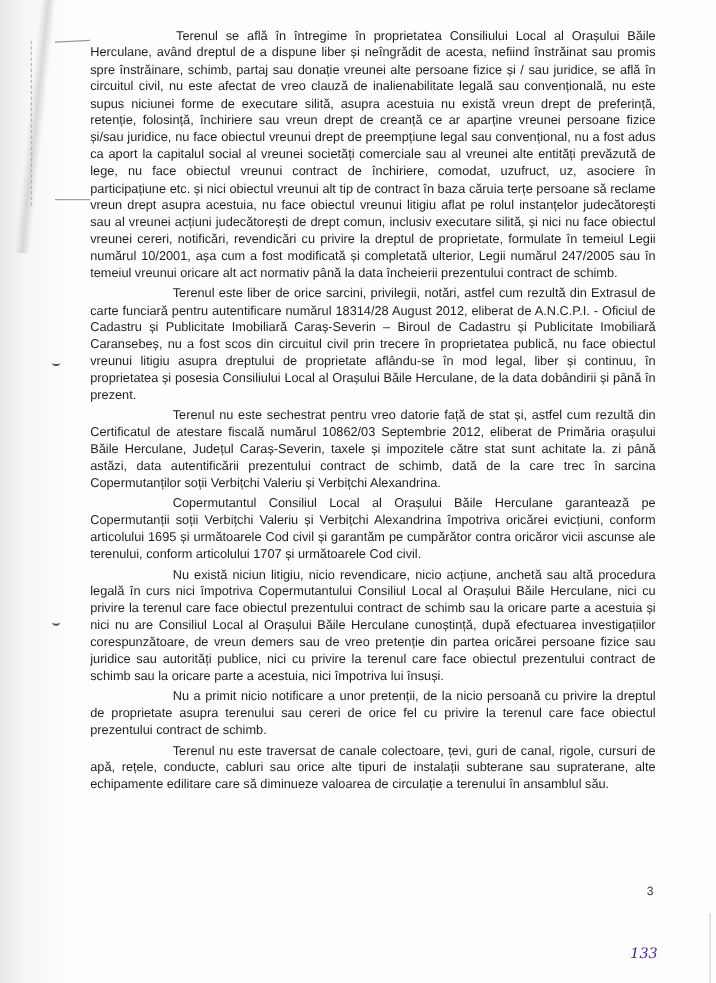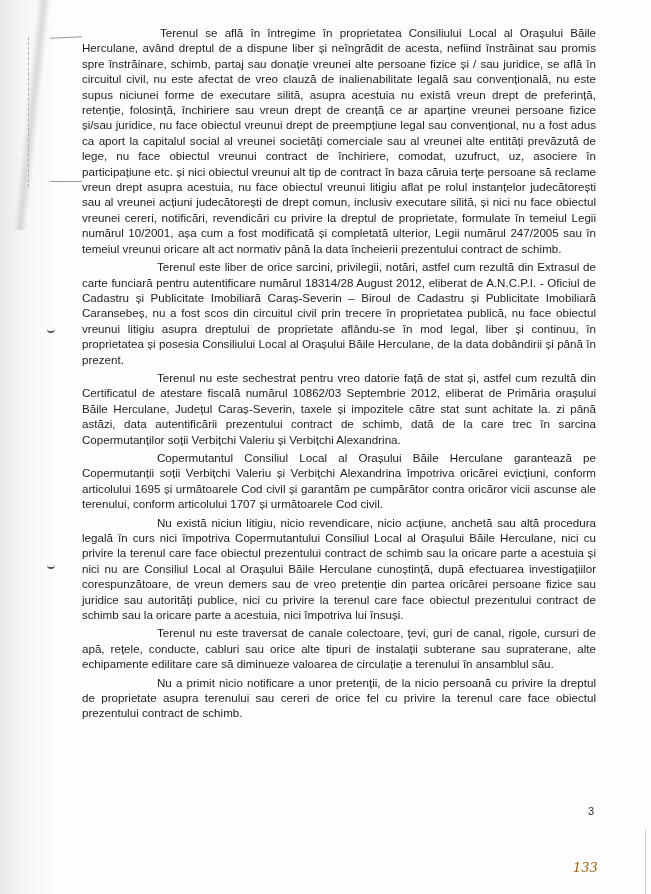--- a/index.html
+++ b/index.html
@@ -50,21 +50,21 @@
     position: absolute; width: 8px; height: 5px;
     border-bottom: 2px solid #555; border-radius: 0 0 8px 8px;
   }
   .page-number {
     position: absolute; left: 588px; top: 805px;
     font-size: 11px; color: #333;
   }
   .handwritten {
     position: absolute; left: 573px; top: 860px;
     font-family: "DejaVu Serif", serif; font-style: italic;
-    font-size: 13px; color: #a16207;
+    font-size: 13px; color: #4c1d95;
   }
 </style>
 </head>
 <body>
 
 <div class="page">
   <div class="left-shadow"></div>
   <div class="fold"></div>
   <div class="bracket"></div>
   <div class="bracket-top"></div>
@@ -72,19 +72,19 @@
   <div class="hole" style="left:47px; top:326px;"></div>
   <div class="hole" style="left:47px; top:562px;"></div>
   <div class="right-edge"></div>
 
   <div class="body-text">
     <p class="para">Terenul se află în întregime în proprietatea Consiliului Local al Orașului Băile Herculane, având dreptul de a dispune liber și neîngrădit de acesta, nefiind înstrăinat sau promis spre înstrăinare, schimb, partaj sau donație vreunei alte persoane fizice și / sau juridice, se află în circuitul civil, nu este afectat de vreo clauză de inalienabilitate legală sau convențională, nu este supus niciunei forme de executare silită, asupra acestuia nu există vreun drept de preferință, retenție, folosință, închiriere sau vreun drept de creanță ce ar aparține vreunei persoane fizice și/sau juridice, nu face obiectul vreunui drept de preempțiune legal sau convențional, nu a fost adus ca aport la capitalul social al vreunei societăți comerciale sau al vreunei alte entități prevăzută de lege, nu face obiectul vreunui contract de închiriere, comodat, uzufruct, uz, asociere în participațiune etc. și nici obiectul vreunui alt tip de contract în baza căruia terțe persoane să reclame vreun drept asupra acestuia, nu face obiectul vreunui litigiu aflat pe rolul instanțelor judecătorești sau al vreunei acțiuni judecătorești de drept comun, inclusiv executare silită, și nici nu face obiectul vreunei cereri, notificări, revendicări cu privire la dreptul de proprietate, formulate în temeiul Legii numărul 10/2001, așa cum a fost modificată și completată ulterior, Legii numărul 247/2005 sau în temeiul vreunui oricare alt act normativ până la data încheierii prezentului contract de schimb.</p>
     <p class="para">Terenul este liber de orice sarcini, privilegii, notări, astfel cum rezultă din Extrasul de carte funciară pentru autentificare numărul 18314/28 August 2012, eliberat de A.N.C.P.I. - Oficiul de Cadastru și Publicitate Imobiliară Caraș-Severin – Biroul de Cadastru și Publicitate Imobiliară Caransebeș, nu a fost scos din circuitul civil prin trecere în proprietatea publică, nu face obiectul vreunui litigiu asupra dreptului de proprietate aflându-se în mod legal, liber și continuu, în proprietatea și posesia Consiliului Local al Orașului Băile Herculane, de la data dobândirii și până în prezent.</p>
     <p class="para">Terenul nu este sechestrat pentru vreo datorie față de stat și, astfel cum rezultă din Certificatul de atestare fiscală numărul 10862/03 Septembrie 2012, eliberat de Primăria orașului Băile Herculane, Județul Caraș-Severin, taxele și impozitele către stat sunt achitate la. zi până astăzi, data autentificării prezentului contract de schimb, dată de la care trec în sarcina Copermutanților soții Verbițchi Valeriu și Verbițchi Alexandrina.</p>
     <p class="para">Copermutantul Consiliul Local al Orașului Băile Herculane garantează pe Copermutanții soții Verbițchi Valeriu și Verbițchi Alexandrina împotriva oricărei evicțiuni, conform articolului 1695 și următoarele Cod civil și garantăm pe cumpărător contra oricăror vicii ascunse ale terenului, conform articolului 1707 și următoarele Cod civil.</p>
     <p class="para">Nu există niciun litigiu, nicio revendicare, nicio acțiune, anchetă sau altă procedura legală în curs nici împotriva Copermutantului Consiliul Local al Orașului Băile Herculane, nici cu privire la terenul care face obiectul prezentului contract de schimb sau la oricare parte a acestuia și nici nu are Consiliul Local al Orașului Băile Herculane cunoștință, după efectuarea investigațiilor corespunzătoare, de vreun demers sau de vreo pretenție din partea oricărei persoane fizice sau juridice sau autorități publice, nici cu privire la terenul care face obiectul prezentului contract de schimb sau la oricare parte a acestuia, nici împotriva lui însuși.</p>
+    <p class="para">Nu a primit nicio notificare a unor pretenții, de la nicio persoană cu privire la dreptul de proprietate asupra terenului sau cereri de orice fel cu privire la terenul care face obiectul prezentului contract de schimb.</p>
     <p class="para">Terenul nu este traversat de canale colectoare, țevi, guri de canal, rigole, cursuri de apă, rețele, conducte, cabluri sau orice alte tipuri de instalații subterane sau supraterane, alte echipamente edilitare care să diminueze valoarea de circulație a terenului în ansamblul său.</p>
-    <p class="para">Nu a primit nicio notificare a unor pretenții, de la nicio persoană cu privire la dreptul de proprietate asupra terenului sau cereri de orice fel cu privire la terenul care face obiectul prezentului contract de schimb.</p>
   </div>
 
   <div class="page-number">3</div>
   <div class="handwritten">133</div>
 </div>
 
 </body></html>

